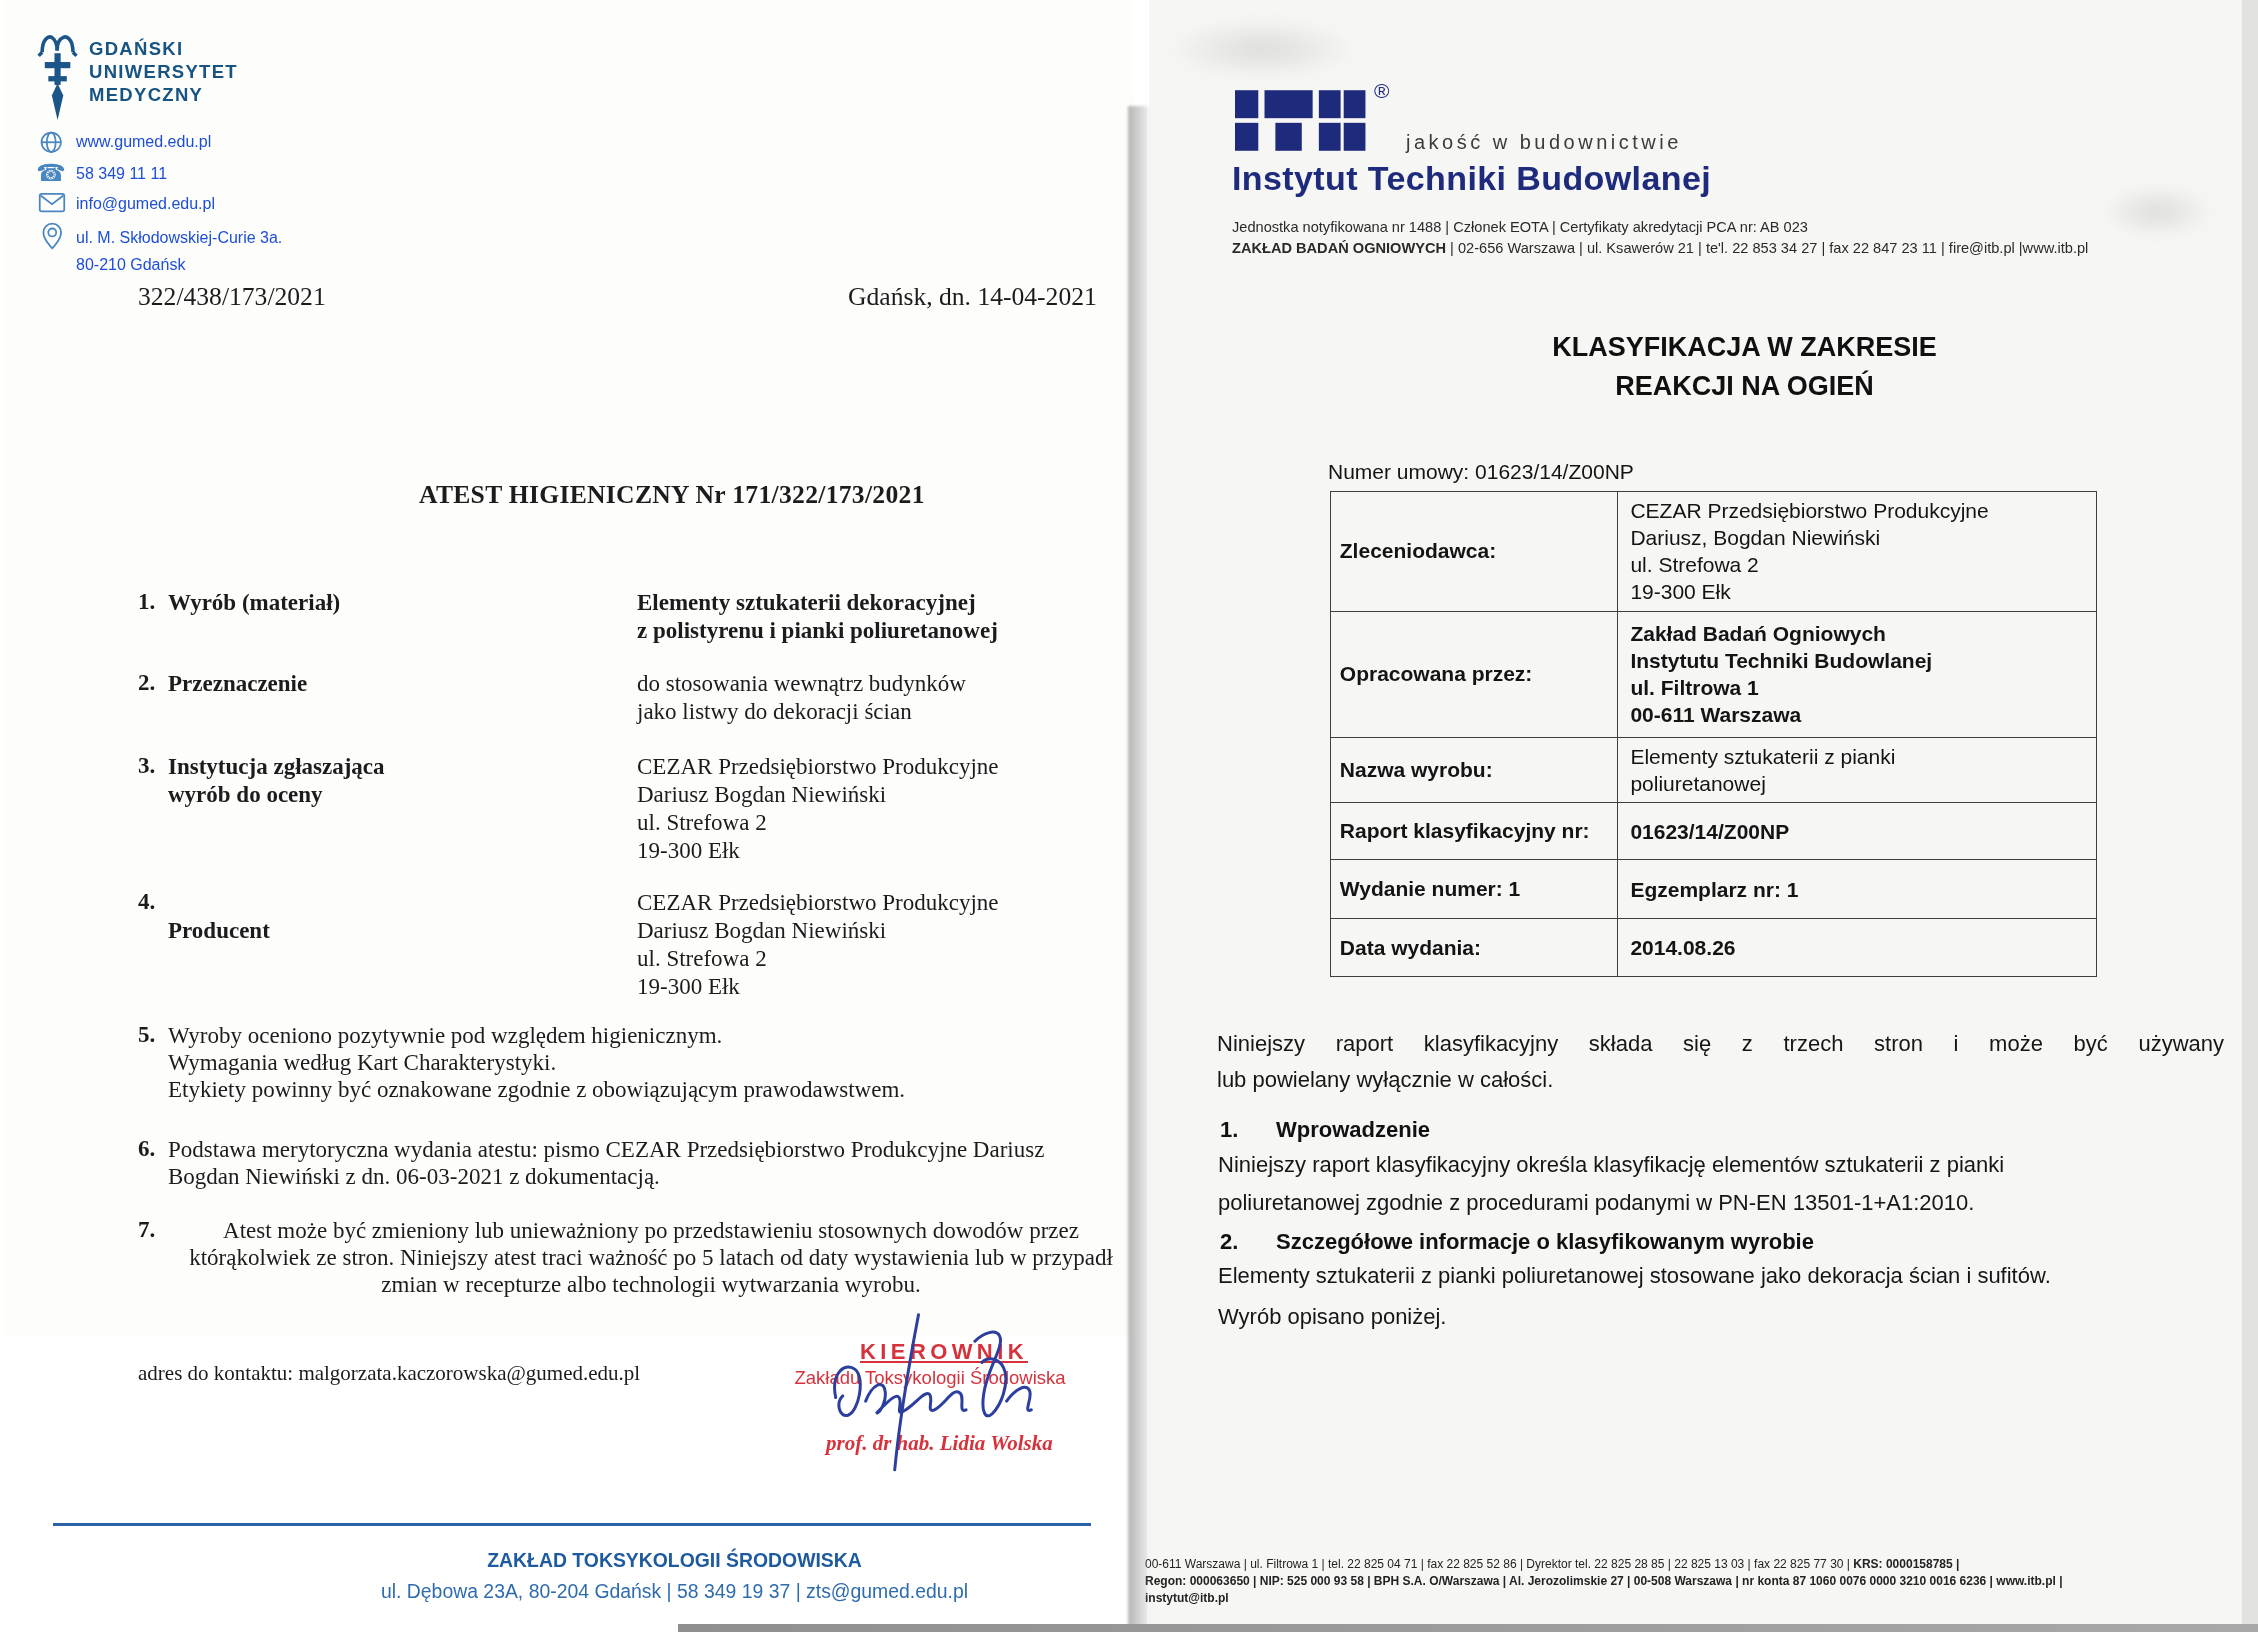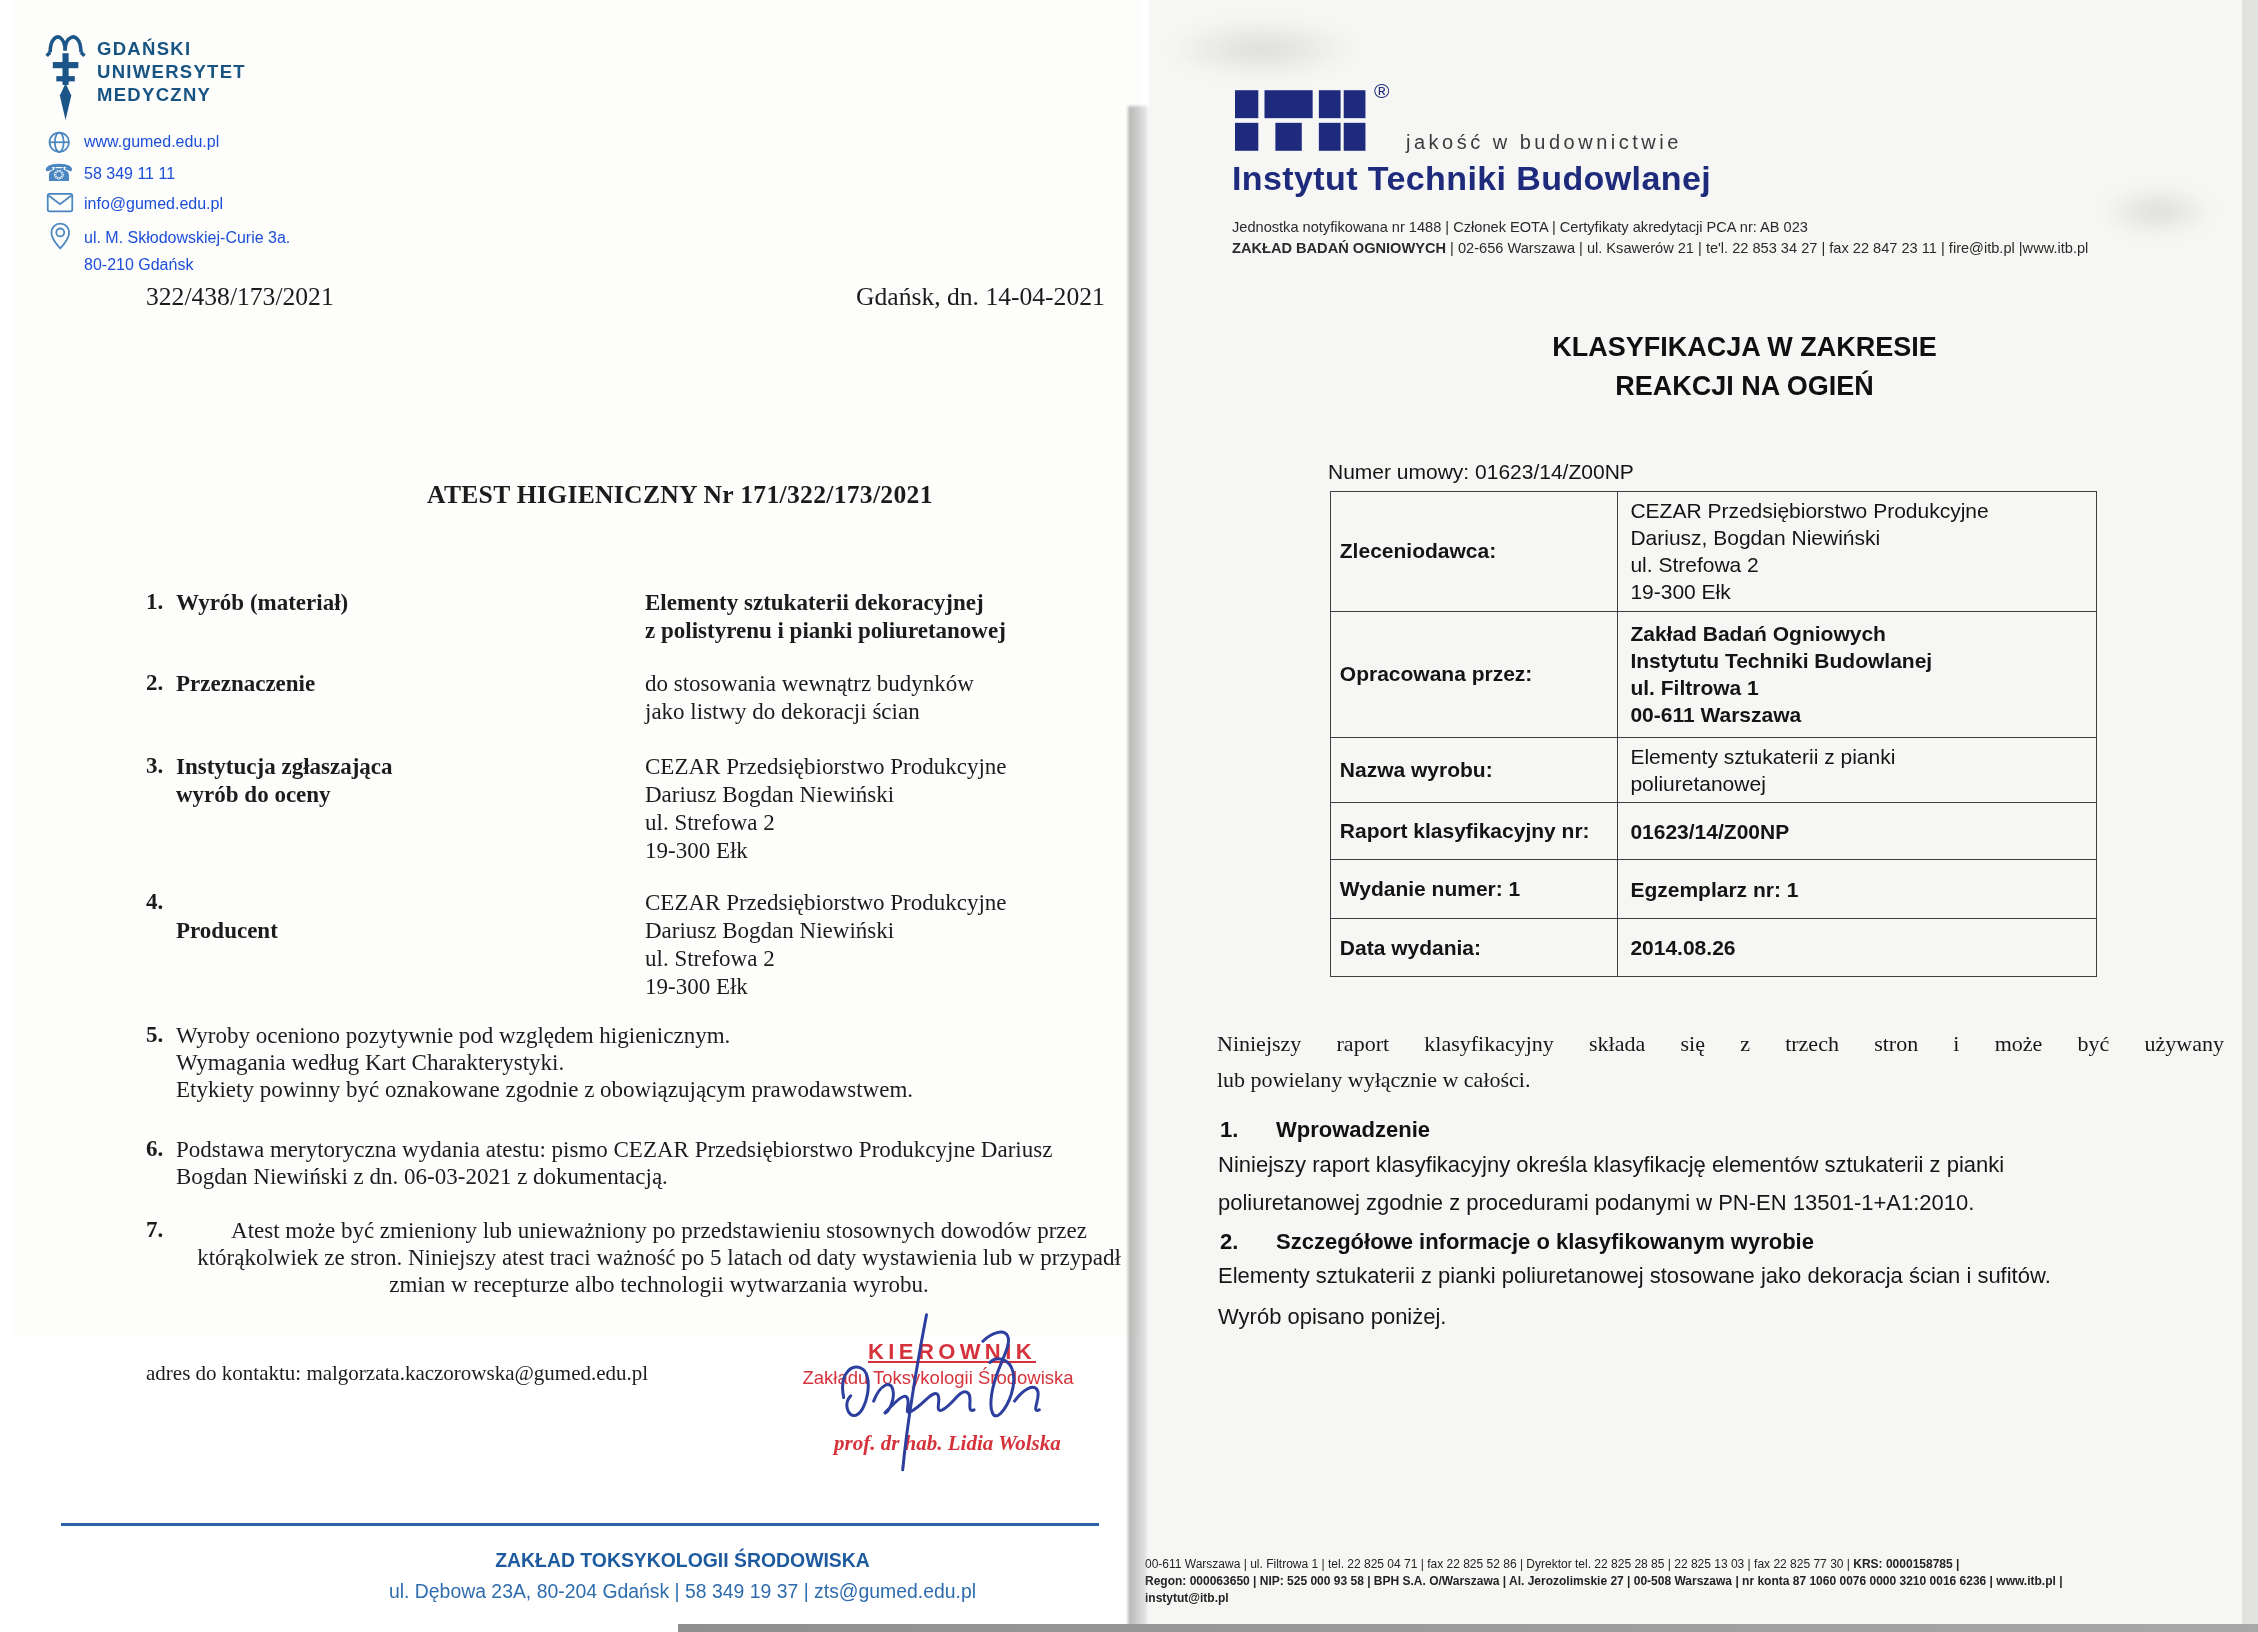--- a/index.html
+++ b/index.html
@@ -1,19 +1,19 @@
 <!DOCTYPE html>
 <html style="font-size:14px"><head>
 <meta charset="utf-8">
 <style>
   html,body{margin:0;padding:0;background:#e8e8e8;}
   .canvas{position:relative;width:2258px;height:1633px;background:#ffffff;overflow:hidden;
           font-family:"Liberation Serif",serif;color:#1c1c1c;}
   .abs{position:absolute;}
-  .page-left{left:12px;top:0;width:1129px;height:1336px;background:#fdfdfc;}
+  .page-left{left:4px;top:0;width:1129px;height:1336px;background:#fdfdfc;}
   .page-right{left:1149px;top:0;width:1110px;height:1633px;background:#f6f6f4;}
   .seam{left:1128px;top:106px;width:20px;height:1527px;
         background:linear-gradient(to right,rgba(90,90,90,.45),rgba(140,140,140,.18));filter:blur(1.8px);}
   .bottom-band{left:678px;top:1624px;width:1581px;height:8.8px;background:linear-gradient(to right,#8f8f8f,#a8a8a8);}
   .edge-band{left:2242px;top:0;width:17px;height:1633px;background:#e2e2df;}
   .smudge{border-radius:50%;filter:blur(7px);background:radial-gradient(#bdbdbd,transparent 70%);opacity:.45;}
   .logo-text{font-family:"Liberation Sans",sans-serif;font-weight:bold;font-size:18.5px;
              line-height:23px;letter-spacing:1.3px;color:#175482;}
   .contact-row{font-family:"Liberation Sans",sans-serif;font-size:16px;color:#1d4ed8;line-height:19.4px;}
   .contact-lines{white-space:pre-line;}
@@ -36,21 +36,21 @@
   .itb-tagline{font-family:"Liberation Sans",sans-serif;font-size:20px;letter-spacing:3.5px;color:#3b3b3b;}
   .itb-name{font-family:"Liberation Sans",sans-serif;font-size:34px;font-weight:bold;color:#1e2b7c;letter-spacing:0.4px;}
   .itb-small{font-family:"Liberation Sans",sans-serif;font-size:14.6px;color:#2a2a2a;}
   .itb-title{font-family:"Liberation Sans",sans-serif;font-weight:bold;font-size:27px;line-height:39px;color:#101010;}
   .contract{font-family:"Liberation Sans",sans-serif;font-size:21px;color:#141414;}
   .itb-table{border-collapse:collapse;table-layout:fixed;width:767px;
              font-family:"Liberation Sans",sans-serif;font-size:21px;color:#141414;}
   .itb-table td{border:1.8px solid #3f3f3f;vertical-align:middle;padding:5.3px 5.3px 5.3px 8.8px;}
   .itb-table td.val{padding-left:12.4px;line-height:27px;white-space:pre-line;}
   .itb-table td.lbl{font-weight:bold;}
-  .rp-par{font-family:Liberation Serif, serif;font-size:22px;color:#161616;line-height:36px;}
+  .rp-par{font-family:Liberation Sans, sans-serif;font-size:22px;color:#161616;line-height:36px;}
   .just-last{text-align:justify;text-align-last:justify;}
   .rp-head{font-family:"Liberation Sans",sans-serif;font-size:22px;font-weight:bold;color:#111;display:flex;}
   .rp-head .no{width:56px;flex:0 0 56px;}
   .rp-line{font-family:"Liberation Sans",sans-serif;font-size:22px;color:#161616;}
   .itb-footer{font-family:"Liberation Sans",sans-serif;font-size:12px;line-height:17px;color:#232323;}
 </style>
 </head>
 <body>
 
 <div class="canvas">

